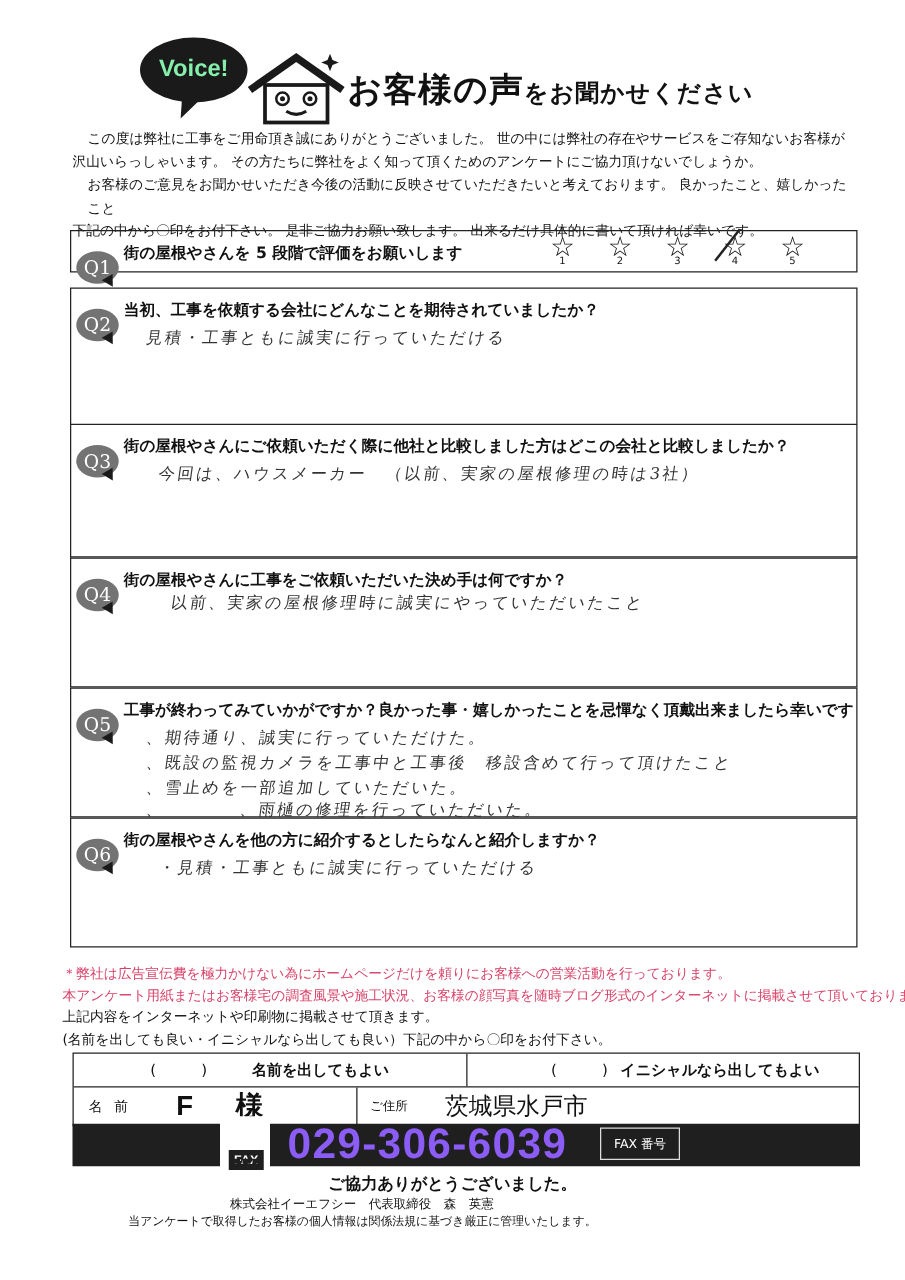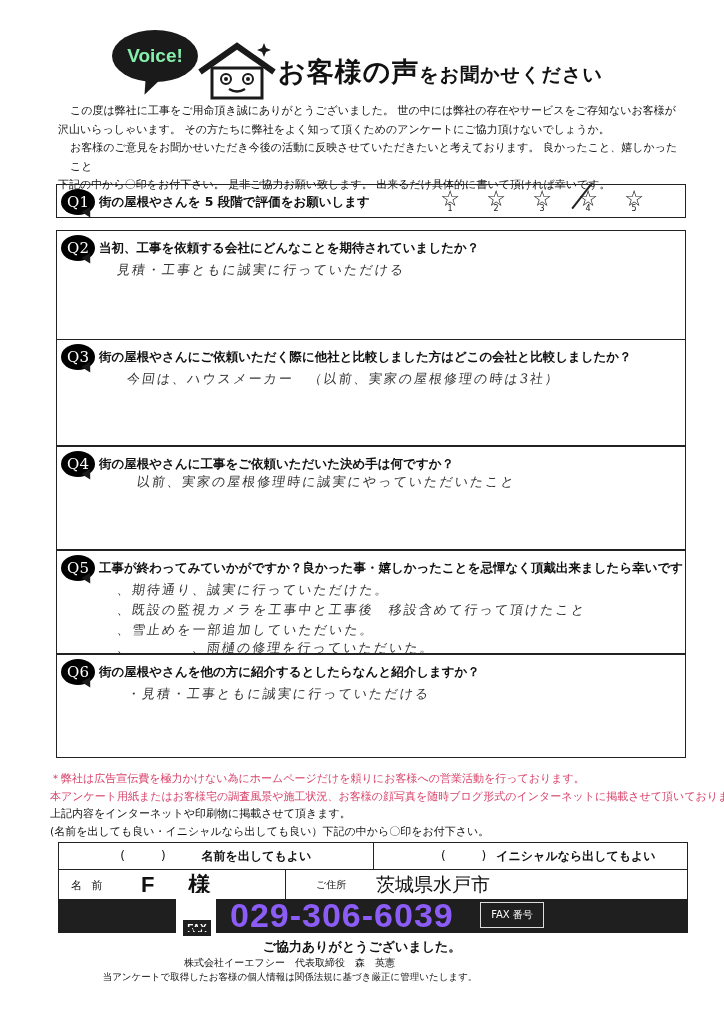--- a/index.html
+++ b/index.html
@@ -13,21 +13,21 @@
   .voice-tail { left:140px; top:70px; width:0; height:0; border-left:10px solid transparent; border-right:10px solid transparent;
     border-top:26px solid #1a1a1a; transform:rotate(25deg); }
   .house { left:196px; top:42px; width:82px; height:58px; }
   .title { left:278px; top:54px; font-weight:bold; font-size:27px; letter-spacing:1px; white-space:nowrap; }
   .title .small { font-size:19px; }
   .intro { left:58px; top:102px; width:620px; font-size:11px; line-height:18.5px; }
   .intro p { margin:0; }
 
   
   .qbox { border:1.5px solid #222; left:56px; width:630px; box-sizing:border-box; }
-  .qbadge { position:absolute; left:4px; top:4px; width:34px; height:26px; background:#000000; border-radius:50%;
+  .qbadge { position:absolute; left:4px; top:16px; width:34px; height:26px; background:#737373; border-radius:50%;
     color:#fff; font:15px "DejaVu Serif", serif; display:flex; align-items:center; justify-content:center; }
   .qbadge::after { content:""; position:absolute; left:22px; top:20px; border-left:5px solid transparent;
     border-right:5px solid transparent; border-top:9px solid #1a1a1a; transform:rotate(-30deg); }
   .qtext { position:absolute; left:42px; top:9px; font-weight:bold; font-size:12.5px; white-space:nowrap; }
   .hand { position:absolute; font-family:"DejaVu Serif", serif; font-size:13px; color:#333; white-space:nowrap;
     transform:skewX(-8deg); letter-spacing:2px; }
 
   .stars { position:absolute; right:38px; top:3px; display:flex; gap:20px; }
   .star { width:26px; text-align:center; font-size:22px; line-height:22px; position:relative; }
   .star span.n { display:block; font-size:8px; line-height:8px; margin-top:-5px; }
@@ -37,21 +37,21 @@
   .notes { left:50px; top:770px; font-size:11px; line-height:17.5px; }
   .notes p { margin:0; white-space:nowrap; }
   .pink { color:#d8436a; }
 
   
   .nametable { left:58px; top:842px; width:630px; border:1.5px solid #222; box-sizing:border-box; }
   .row1 { display:flex; height:26px; border-bottom:1.5px solid #222; }
   .row1 > div { flex:1; display:flex; align-items:center; justify-content:center; font-size:12px; }
   .row1 > div:first-child { border-right:1.5px solid #222; }
   .paren { margin-right:36px; } .paren2 { margin-left:36px; margin-right:10px; }
-  .row2 { display:flex; height:30px;gap:20px; }
+  .row2 { display:flex; height:30px; }
   .row2 .namecell { width:226px; display:flex; align-items:center; border-right:1.5px solid #222; }
   .row2 .lbl { font-size:11px; margin-left:12px; width:70px; letter-spacing:3px; }
   .row2 .val { font-size:22px; font-weight:bold; letter-spacing:14px; font-family:"Liberation Sans", sans-serif; }
   .row2 .addr { display:flex; align-items:center; }
   .row2 .addr .lbl { width:60px; letter-spacing:0; font-size:10px; }
   .row2 .addr .v { font-size:19px; }
 
   .faxbar { left:58px; top:899px; width:630px; height:34px; background:#1f1f1f; }
   .faxicon { left:176px; top:893px; width:40px; height:44px; background:#fff; border-radius:4px; }
   .faxlabel { left:183px; top:920px; width:28px; height:16px; background:#1f1f1f; color:#fff; font:bold 10px "Liberation Sans", sans-serif;

